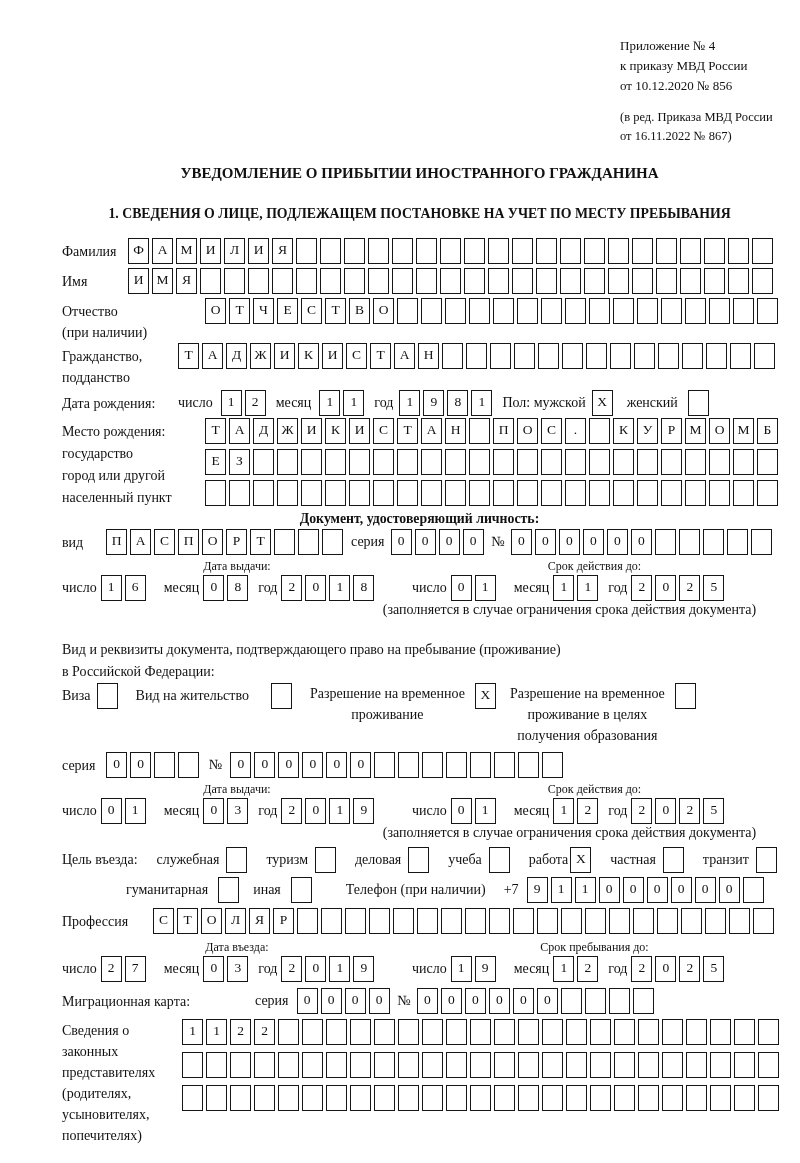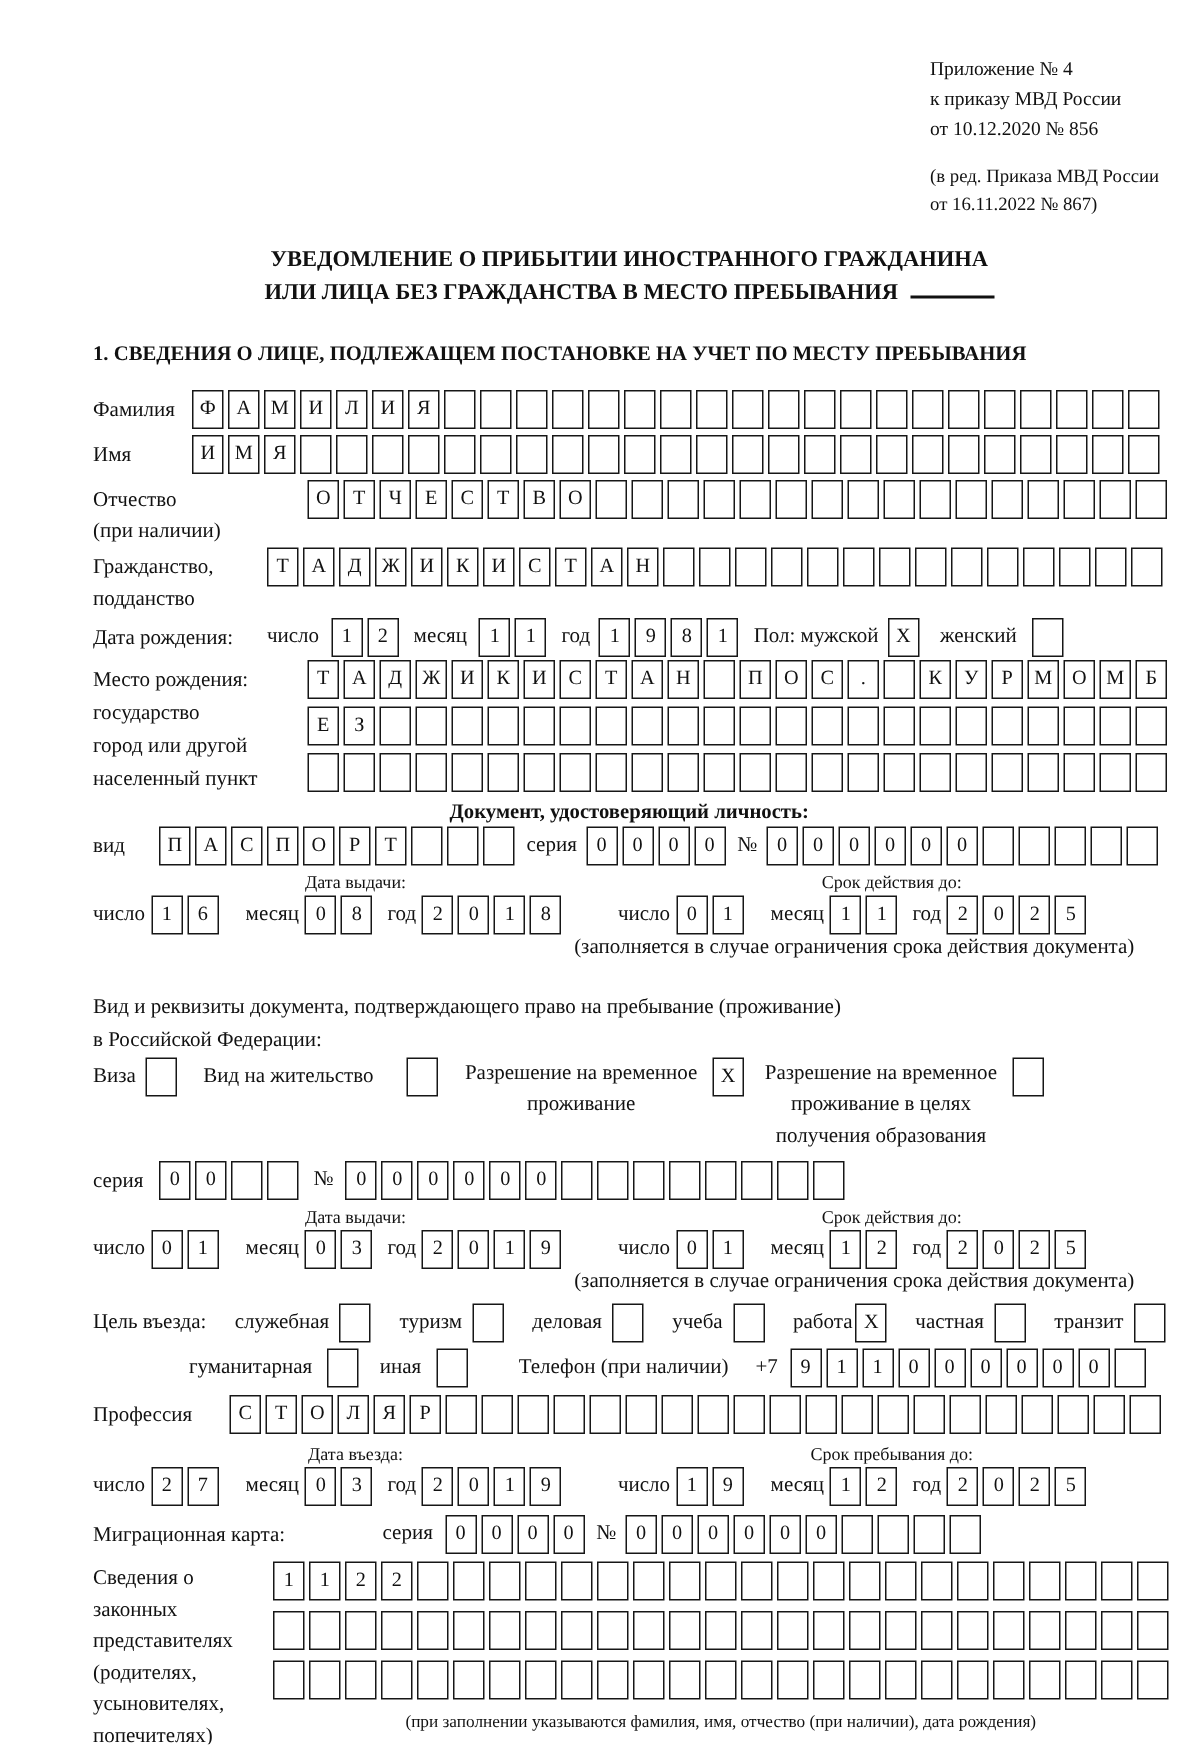--- a/index.html
+++ b/index.html
@@ -13,21 +13,21 @@
     font-size:14px;
     padding:36px 23px 0 62px;
     overflow:hidden;
   }
   
   .appendix{margin-left:558px;font-size:13px;line-height:20px;}
   .appendix .edition{font-size:12.5px;line-height:19px;margin-top:12px;}
   .forma{margin-top:10px;text-align:right;padding-right:18px;font-weight:bold;font-size:15px;letter-spacing:.5px;}
   .title{margin-top:16px;text-align:center;font-weight:bold;font-size:15px;line-height:22px;}
   .blank{display:inline-block;width:56px;border-bottom:2px solid #111;margin-left:8px;height:12px;}
-  .sec1{margin-top:22px;text-align:left;font-weight:bold;font-size:13.8px;}
+  .sec1{margin-top:22px;text-align:center;font-weight:bold;font-size:13.8px;}
   
   .frow{display:flex;align-items:center;margin-top:4px;}
   .frow.top{align-items:flex-start;}
   .lblcol{flex:0 0 auto;line-height:21px;}
   .w66{width:66px;} .w116{width:116px;} .w143{width:143px;} .w91{width:91px;} .w120{width:120px;} .w155{width:155px;} .w108{width:108px;}
   .boxes{display:flex;flex-wrap:nowrap;gap:3px;flex:0 0 auto;}
   .box{
     flex:0 0 auto;box-sizing:border-box;
     width:21px;height:26px;border:1.7px solid #161616;
     text-align:center;font-size:13.5px;line-height:22px;
@@ -73,23 +73,20 @@
     <div>от 10.12.2020 № 856</div>
     <div class="edition">
       <div>(в ред. Приказа МВД России</div>
       <div>от 16.11.2022 № 867)</div>
     </div>
   </div>
 
 
   <div class="title">
     <div>УВЕДОМЛЕНИЕ О ПРИБЫТИИ ИНОСТРАННОГО ГРАЖДАНИНА</div>
-    <div>
-      <span>ИЛИ ЛИЦА БЕЗ ГРАЖДАНСТВА В МЕСТО ПРЕБЫВАНИЯ</span><span class="blank"></span>
-    </div>
   </div>
 
   <div class="sec1">1. СВЕДЕНИЯ О ЛИЦЕ, ПОДЛЕЖАЩЕМ ПОСТАНОВКЕ НА УЧЕТ ПО МЕСТУ ПРЕБЫВАНИЯ</div>
 
   <div class="frow" style="margin-top:16px;">
     <div class="lblcol w66">Фамилия</div>
     <div class="boxes">
         <span class="box">Ф</span>
         <span class="box">А</span>
         <span class="box">М</span>
@@ -797,17 +794,16 @@
             <span class="box"></span>
             <span class="box"></span>
             <span class="box"></span>
             <span class="box"></span>
             <span class="box"></span>
             <span class="box"></span>
             <span class="box"></span>
             <span class="box"></span>
           </div>
       </div>
-      <div class="repnote">(при заполнении указываются фамилия, имя, отчество (при наличии), дата рождения)</div>
     </div>
   </div>
 
 </div>
 
 </body></html>

